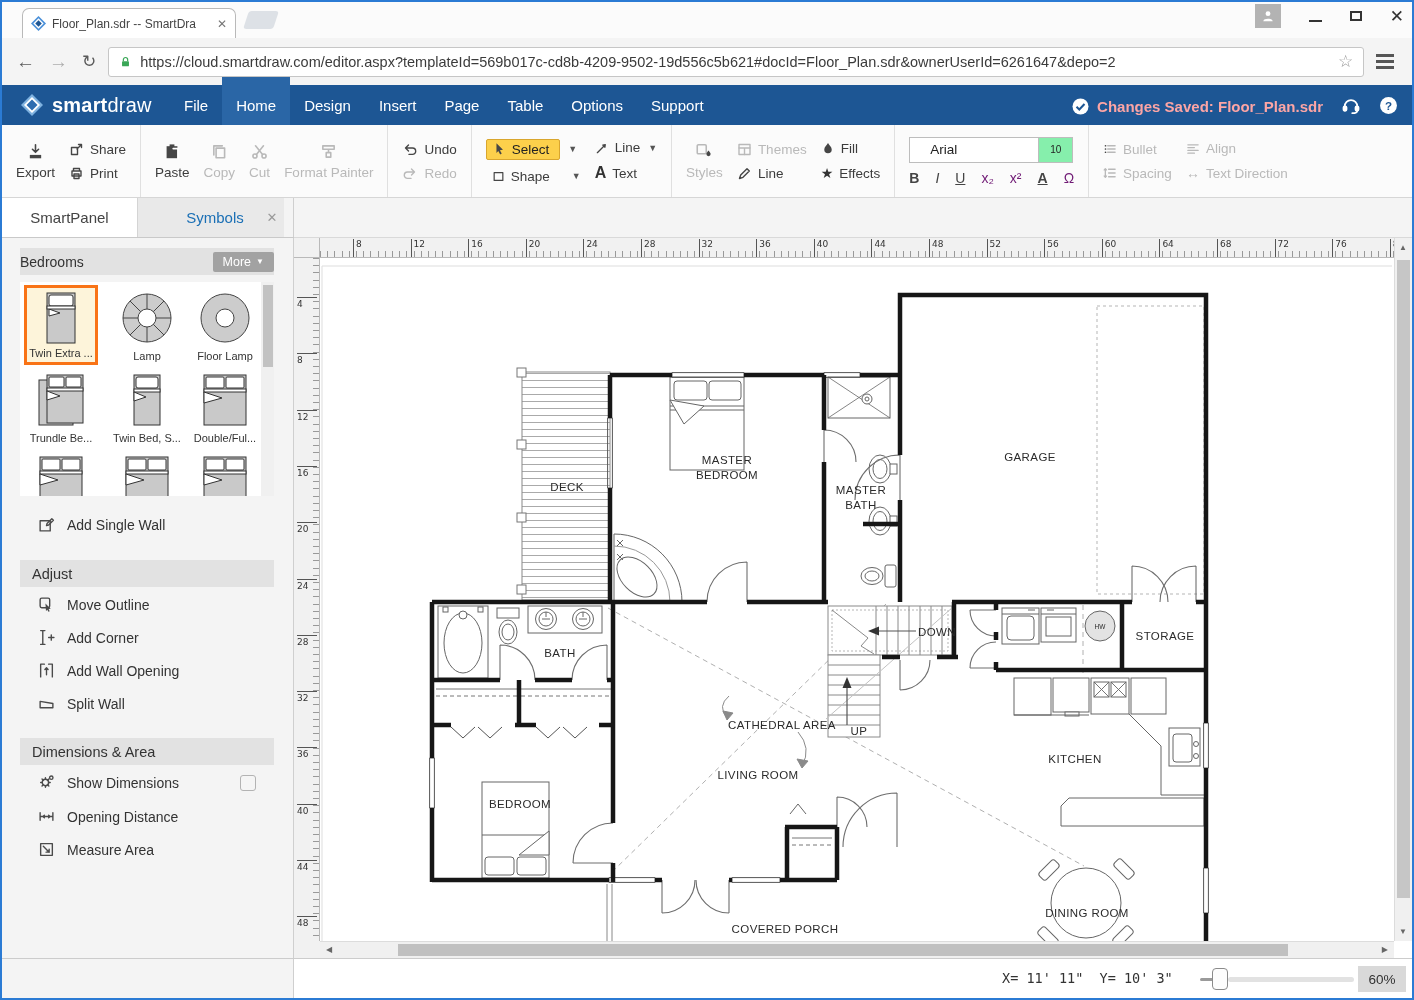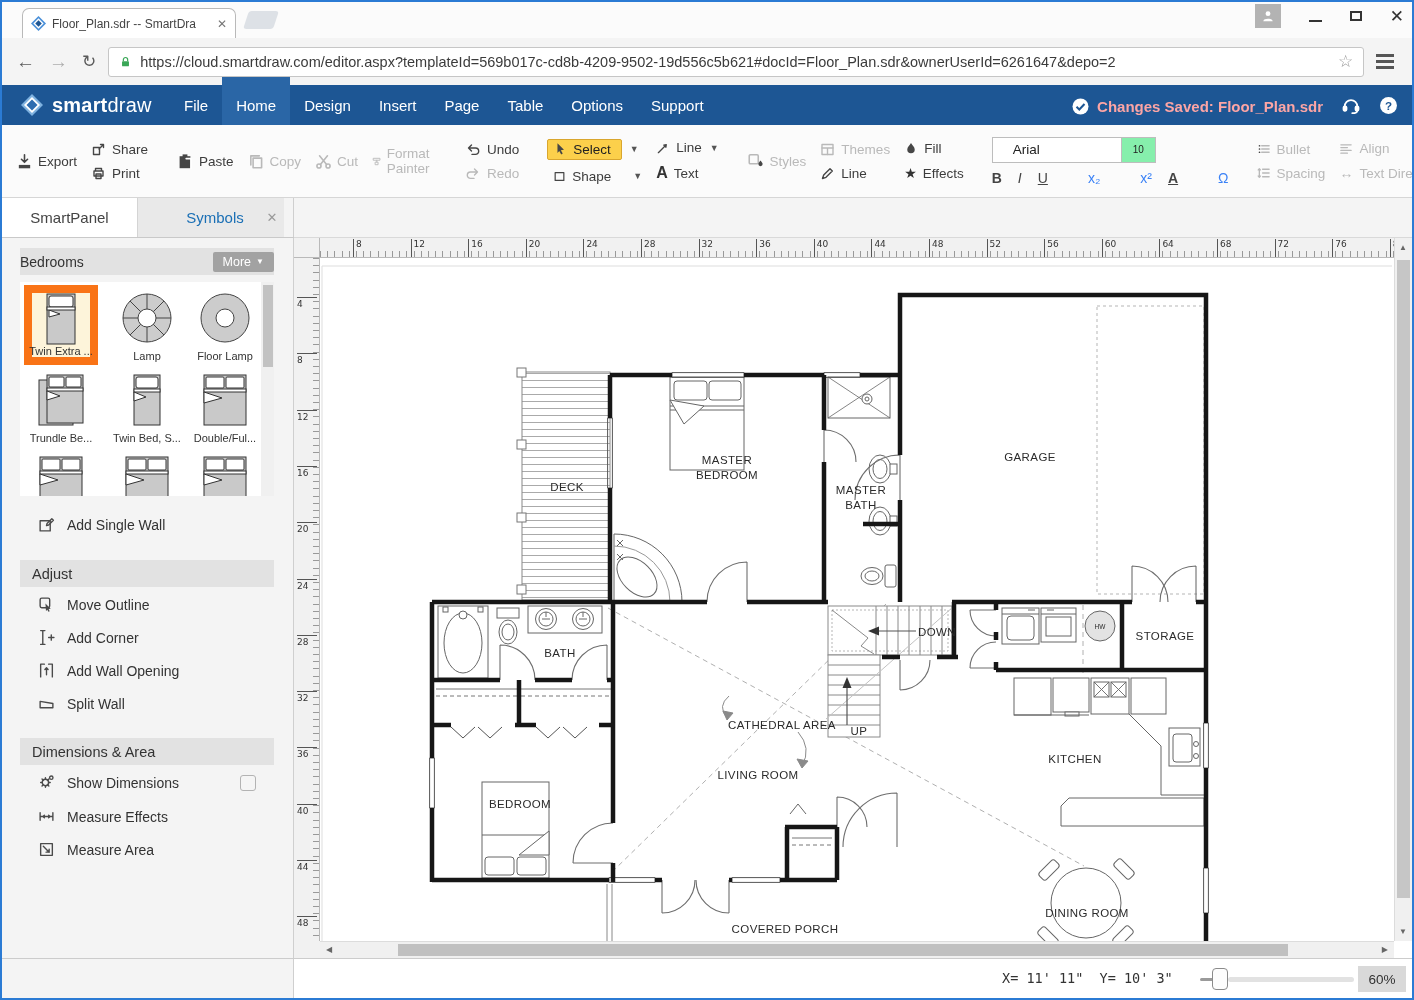--- a/index.html
+++ b/index.html
@@ -34,50 +34,50 @@
   .brand-text b{font-weight:700;}
   .menuitem{color:#fff;font-size:15px;padding:0 14px;height:56px;display:flex;align-items:center;}
   .menuitem.active{background:#2a66a6;}
   .menu-right{margin-left:auto;display:flex;align-items:flex-end;gap:18px;margin-right:14px;color:#fca5a5;}
   .saved{display:flex;align-items:center;gap:8px;font-size:15px;font-weight:700;}
   
   .toolbar{position:absolute;left:0;top:123px;width:1410px;height:73px;background:#fbfbfb;border-bottom:1px solid #d6d6d6;
     display:flex;align-items:stretch;}
   .tgroup{display:flex;align-items:center;gap:14px;padding:0 14px;}
   .tdiv{width:1px;background:#e0e0e0;margin:0;}
-  .bigbtn{display:flex;flex-direction:row;align-items:center;justify-content:center;gap:5px;font-size:13.5px;color:#3c3c3c;}
+  .bigbtn{display:flex;flex-direction:column;align-items:center;justify-content:center;gap:5px;font-size:13.5px;color:#3c3c3c;}
   .stack{display:flex;flex-direction:column;justify-content:center;gap:9px;}
   .sbtn{display:flex;align-items:center;gap:6px;font-size:13.5px;color:#3c3c3c;white-space:nowrap;}
   .disabled, .sbtn.disabled, .bigbtn.disabled{color:#b9b9b9;}
   .disabled svg{stroke:#b9b9b9 !important;}
   .selectbtn{background:#fcd04b;border:1px solid #d9a62e;border-radius:2px;padding:2px 10px 2px 6px;display:flex;align-items:center;gap:6px;}
   .caret{font-size:9px;color:#555;}
   .fontbox{width:130px;height:26px;background:#fff;border:1px solid #bdbdbd;font-size:13.5px;color:#222;display:flex;align-items:center;padding:0 20px;}
   .sizebox{width:34px;height:26px;background:#86efac;border:1px solid #bdbdbd;border-left:none;font-size:10px;color:#222;display:flex;align-items:center;justify-content:center;}
   .fmtrow{display:flex;align-items:center;gap:16px;font-size:14px;color:#444;}
   .fmtrow .b{font-weight:700;} .fmtrow .i{font-style:italic;} .fmtrow .u{text-decoration:underline;}
-  .fmtrow .muted{color:#3b82f6;margin-left:24px;}
+  .fmtrow .muted{color:#701a75;}
   svg.ic{stroke:#464646;fill:none;stroke-width:1.4;stroke-linecap:round;stroke-linejoin:round;}
   svg.ic .fill{fill:#464646;stroke:none;}
   
   .main{position:absolute;left:0;top:196px;width:1410px;height:760px;}
   .panel{position:absolute;left:0;top:0;width:292px;height:760px;background:#f4f4f4;border-right:1px solid #cfcfcf;}
   .ptabs{position:absolute;left:0;top:0;width:292px;height:40px;border-bottom:1px solid #c9c9c9;display:flex;}
   .ptab1{width:136px;background:#fff;display:flex;align-items:center;justify-content:center;font-size:15px;color:#444;border-right:1px solid #d4d4d4;}
   .ptab2{width:122px;background:#e9e9e9;display:flex;align-items:center;justify-content:center;font-size:15px;color:#1a6fb5;padding-left:32px;}
   .ptabx{width:24px;background:#e9e9e9;display:flex;align-items:center;justify-content:center;color:#999;font-size:13px;}
   .catbar{position:absolute;left:18px;top:50px;width:254px;height:27px;background:#e2e2e2;display:flex;align-items:center;padding:0 0;font-size:14px;color:#333;}
   .morebtn{margin-left:auto;background:#a2a2a2;color:#fff;font-size:12.5px;border-radius:2px;padding:3px 10px;display:flex;align-items:center;gap:5px;}
   .symbox{position:absolute;left:18px;top:84px;width:254px;height:214px;background:#fff;overflow:hidden;}
   .symscroll{position:absolute;right:0;top:0;width:13px;height:214px;background:#f0f0f0;}
   .symthumb{position:absolute;right:1.5px;top:3px;width:10px;height:82px;background:#c2c2c2;}
   .cell{position:absolute;width:74px;height:80px;display:flex;flex-direction:column;align-items:center;justify-content:flex-end;}
   .cell .art{flex:1;display:flex;align-items:center;justify-content:center;}
   .cell .lbl{font-size:11px;color:#333;white-space:nowrap;height:15px;}
-  .cell.sel{border:8px solid #f97316;background:#fdf4da;}
+  .cell.sel{border:3px solid #f97316;background:#fdf4da;}
   .prow{position:absolute;left:0;display:flex;align-items:center;gap:12px;padding-left:36px;font-size:14px;color:#333;width:292px;}
   .phead{position:absolute;left:18px;width:254px;height:27px;background:#e2e2e2;display:flex;align-items:center;padding:0 12px;font-size:14.5px;color:#333;}
   .checkbox{position:absolute;left:238px;width:16px;height:16px;background:#f5f5f5;border:1px solid #b3b3b3;border-radius:3px;}
   svg.pic{stroke:#4a4a4a;fill:none;stroke-width:1.3;stroke-linecap:round;stroke-linejoin:round;}
   
   .canvas-col{position:absolute;left:292px;top:0;width:1118px;height:760px;background:#fff;}
   .fillerstrip{position:absolute;left:0;top:0;width:1118px;height:40px;background:#f4f4f4;border-bottom:1px solid #d9d9d9;}
   .rulertop{position:absolute;left:26px;top:40px;width:1074px;height:20px;background:#f1f1f1;border-bottom:1px solid #b9b9b9;overflow:hidden;}
   .rulertop .ticks{position:absolute;left:0;bottom:0;width:100%;height:6px;
      background-image:repeating-linear-gradient(to right,#999 0 1px,transparent 1px 7.2px);}
@@ -568,21 +568,21 @@
             <path d="M7 3.5v1.6M7 10.9v1.6M2.5 8h1.6M9.9 8h1.6M3.8 4.8l1.1 1.1M9.1 10.1l1.1 1.1M10.2 4.8 9.1 5.9M4.9 10.1 3.8 11.2"></path>
             <circle cx="12.5" cy="3.5" r="1.6"></circle>
           </svg>
         <span>Show Dimensions</span>
         <div class="checkbox"></div>
       </div>
       <div class="prow" style="top:610px;">
         <svg class="pic" width="17" height="17" viewBox="0 0 16 16">
             <path d="M2 4.5v7M14 4.5v7M2 8h12M4.5 8 6 6.8M4.5 8 6 9.2M11.5 8 10 6.8M11.5 8 10 9.2"></path>
           </svg>
-        <span>Measure Effects</span>
+        <span>Opening Distance</span>
       </div>
       <div class="prow" style="top:643px;">
         <svg class="pic" width="17" height="17" viewBox="0 0 16 16">
             <rect x="2.5" y="2.5" width="11" height="11"></rect>
             <path d="M5 5l5.5 5.5M10.5 10.5V7.6M10.5 10.5H7.6"></path>
           </svg>
         <span>Measure Area</span>
       </div>
     </div>
 

